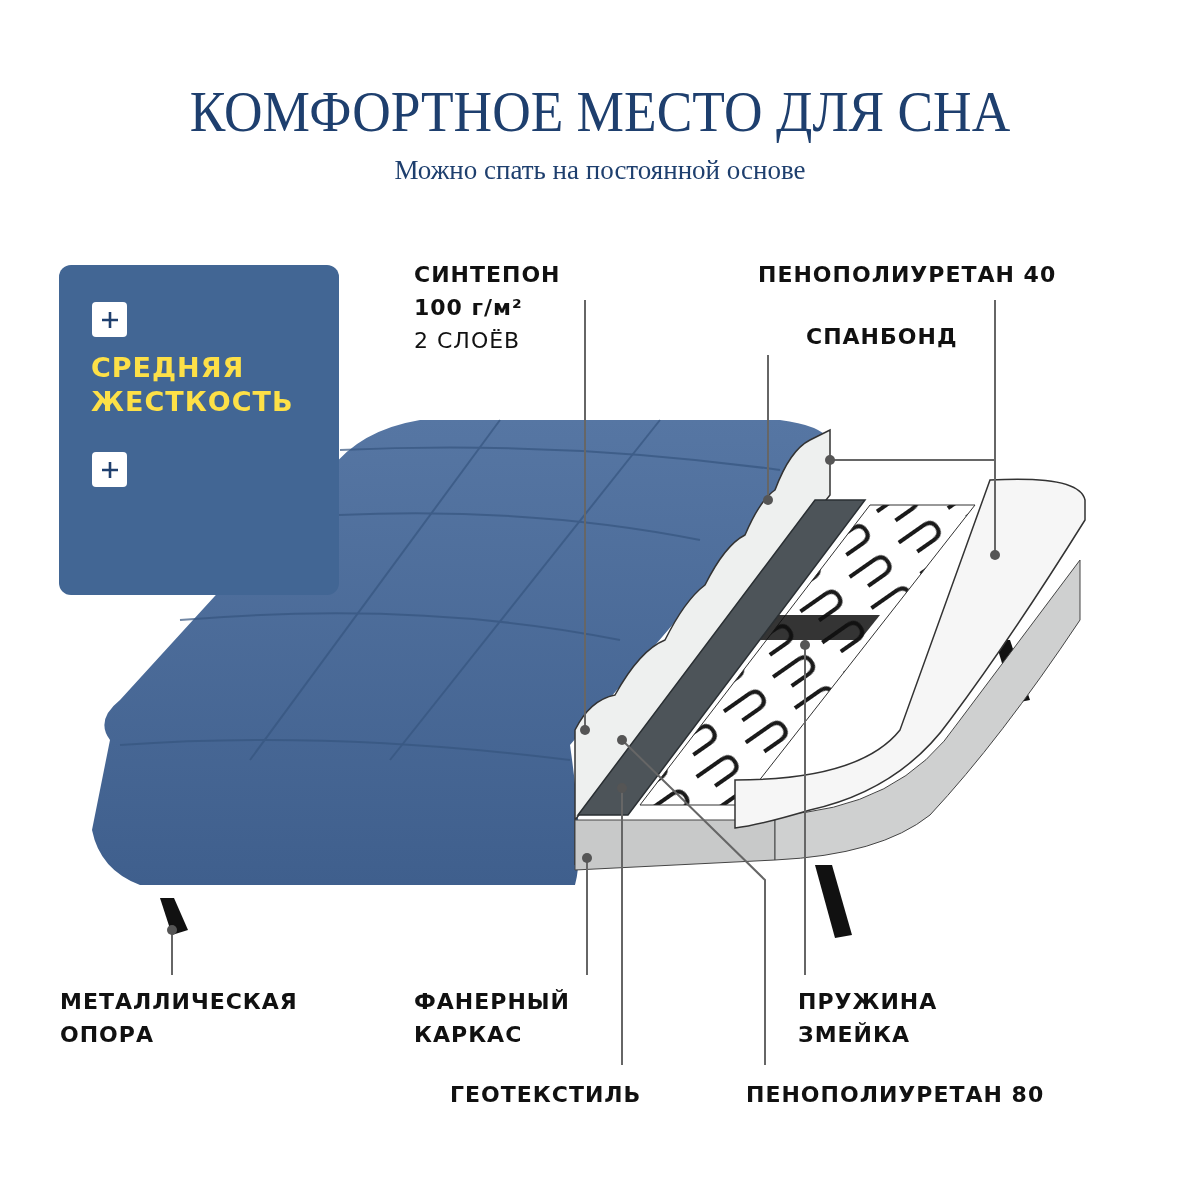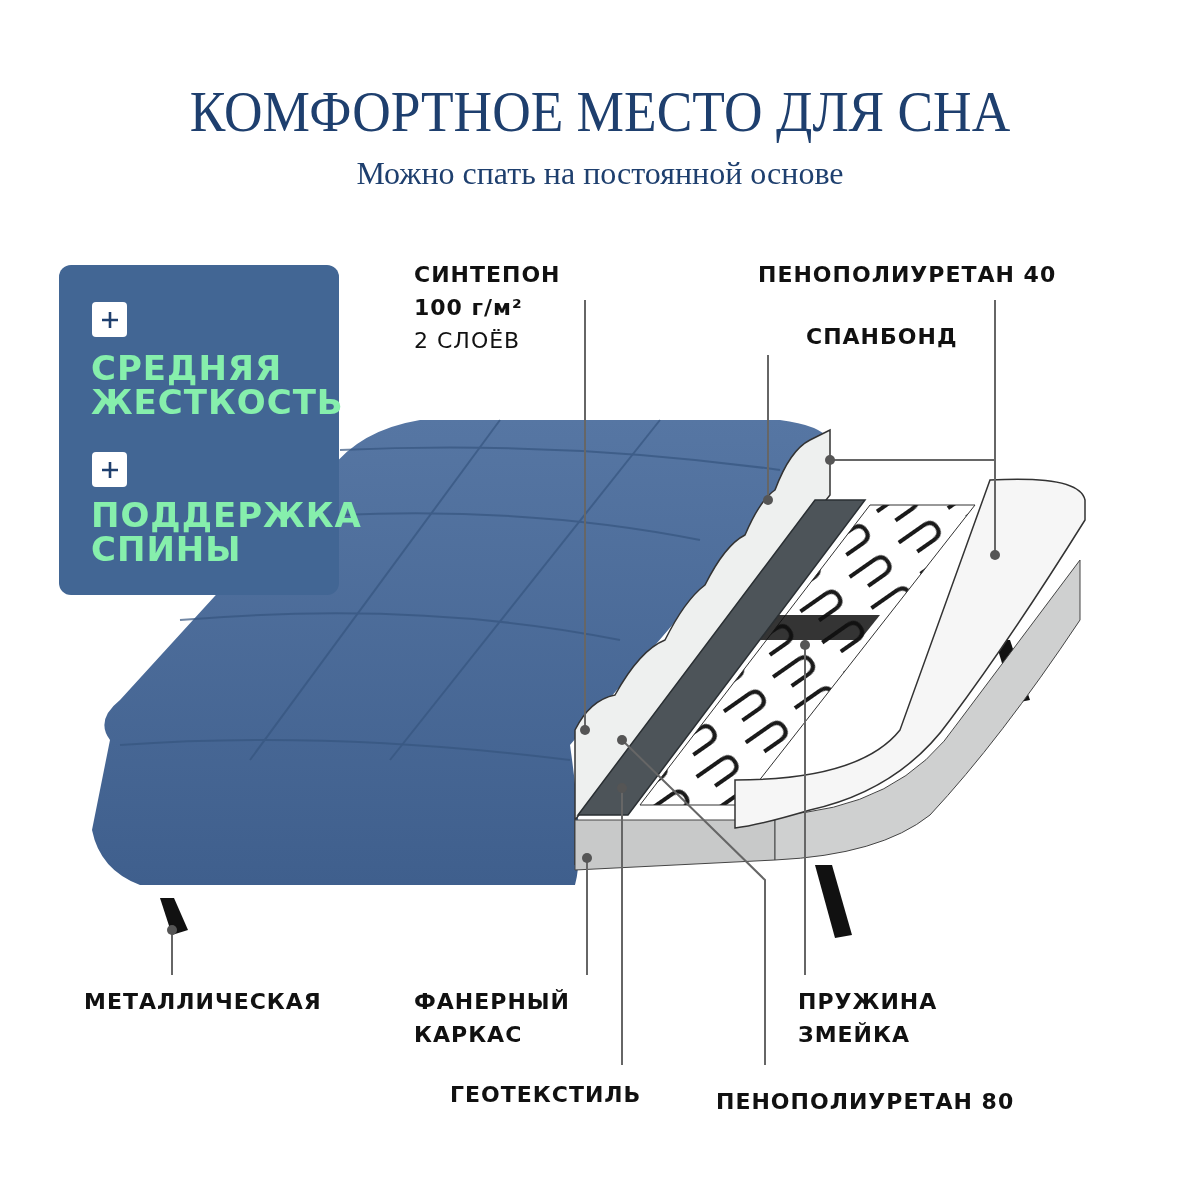--- a/index.html
+++ b/index.html
@@ -8,35 +8,35 @@
 
     .title {
       position: absolute; left: 0; top: 78px; width: 1200px; text-align: center;
       font-family: "Liberation Serif", "DejaVu Serif", serif;
       font-size: 58px; color: #1e3f6e; letter-spacing: 0px; font-weight: normal;
       transform: scaleX(0.92); transform-origin: center;
     }
     .subtitle {
       position: absolute; left: 0; top: 155px; width: 1200px; text-align: center;
       font-family: "Liberation Serif", "DejaVu Serif", serif;
-      font-size: 32px; color: #1e3f6e;
+      font-size: 27px; color: #1e3f6e;
     }
 
     .feature-panel {
       position: absolute; left: 59px; top: 265px; width: 280px; height: 330px;
       background: #426694; border-radius: 12px; z-index: 5;
     }
     .plus-box {
       position: absolute; width: 35px; height: 35px; background: #ffffff; border-radius: 4px;
       display: flex; align-items: center; justify-content: center;
     }
     .plus-box svg { width: 20px; height: 20px; }
     .feature-text {
-      position: absolute; left: 32px; color: #86efac; font-weight: bold;
-      font-size: 34px; line-height: 34px; letter-spacing: 1px;
+      position: absolute; left: 32px; color: #fde047; font-weight: bold;
+      font-size: 27px; line-height: 34px; letter-spacing: 1px;
       font-family: "DejaVu Sans", sans-serif;
     }
 
     .callout {
       position: absolute; font-family: "DejaVu Sans", sans-serif; font-weight: bold;
       color: #111111; font-size: 22px; line-height: 33px; letter-spacing: 1px;
     }
     .callout .light { font-weight: normal; }
 
     .sofa-svg { position: absolute; left: 0; top: 0; width: 1200px; height: 1200px; z-index: 1; }
@@ -118,39 +118,36 @@
   </div>
   <div class="feature-text" style="top:86px;">
     <div>СРЕДНЯЯ</div>
     <div>ЖЕСТКОСТЬ</div>
   </div>
   <div class="plus-box" style="left:33px; top:187px;">
     <svg viewBox="0 0 20 20">
         <path d="M10 2 V18 M2 10 H18" stroke="#1e3f6e" stroke-width="2.6"></path>
       </svg>
   </div>
-  <div class="feature-text" style="top:233px;">
-    <div>ПОДДЕРЖКА</div>
-    <div>СПИНЫ</div>
-  </div>
 </div>
 
 <div class="callout" style="left:414px; top:258px;">
   <div>СИНТЕПОН</div>
   <div>100 г/м²</div>
   <div class="light">2 СЛОЁВ</div>
 </div>
 <div class="callout" style="left:758px; top:258px;">ПЕНОПОЛИУРЕТАН 40</div>
 <div class="callout" style="left:758px; top:320px;margin-left:48px;">СПАНБОНД</div>
 
-<div class="callout" style="left:60px; top:985px;margin-left:24px;">
+<div class="callout" style="left:60px; top:985px;">
   <div>МЕТАЛЛИЧЕСКАЯ</div>
+  <div>ОПОРА</div>
 </div>
 <div class="callout" style="left:414px; top:985px;">
   <div>ФАНЕРНЫЙ</div>
   <div>КАРКАС</div>
 </div>
 <div class="callout" style="left:798px; top:985px;">
   <div>ПРУЖИНА</div>
   <div>ЗМЕЙКА</div>
 </div>
 <div class="callout" style="left:414px; top:1078px;margin-left:36px;">ГЕОТЕКСТИЛЬ</div>
-<div class="callout" style="left:716px; top:1078px;margin-top:7px;">ПЕНОПОЛИУРЕТАН 80</div>
+<div class="callout" style="left:746px; top:1078px;">ПЕНОПОЛИУРЕТАН 80</div>
 
 </body></html>

